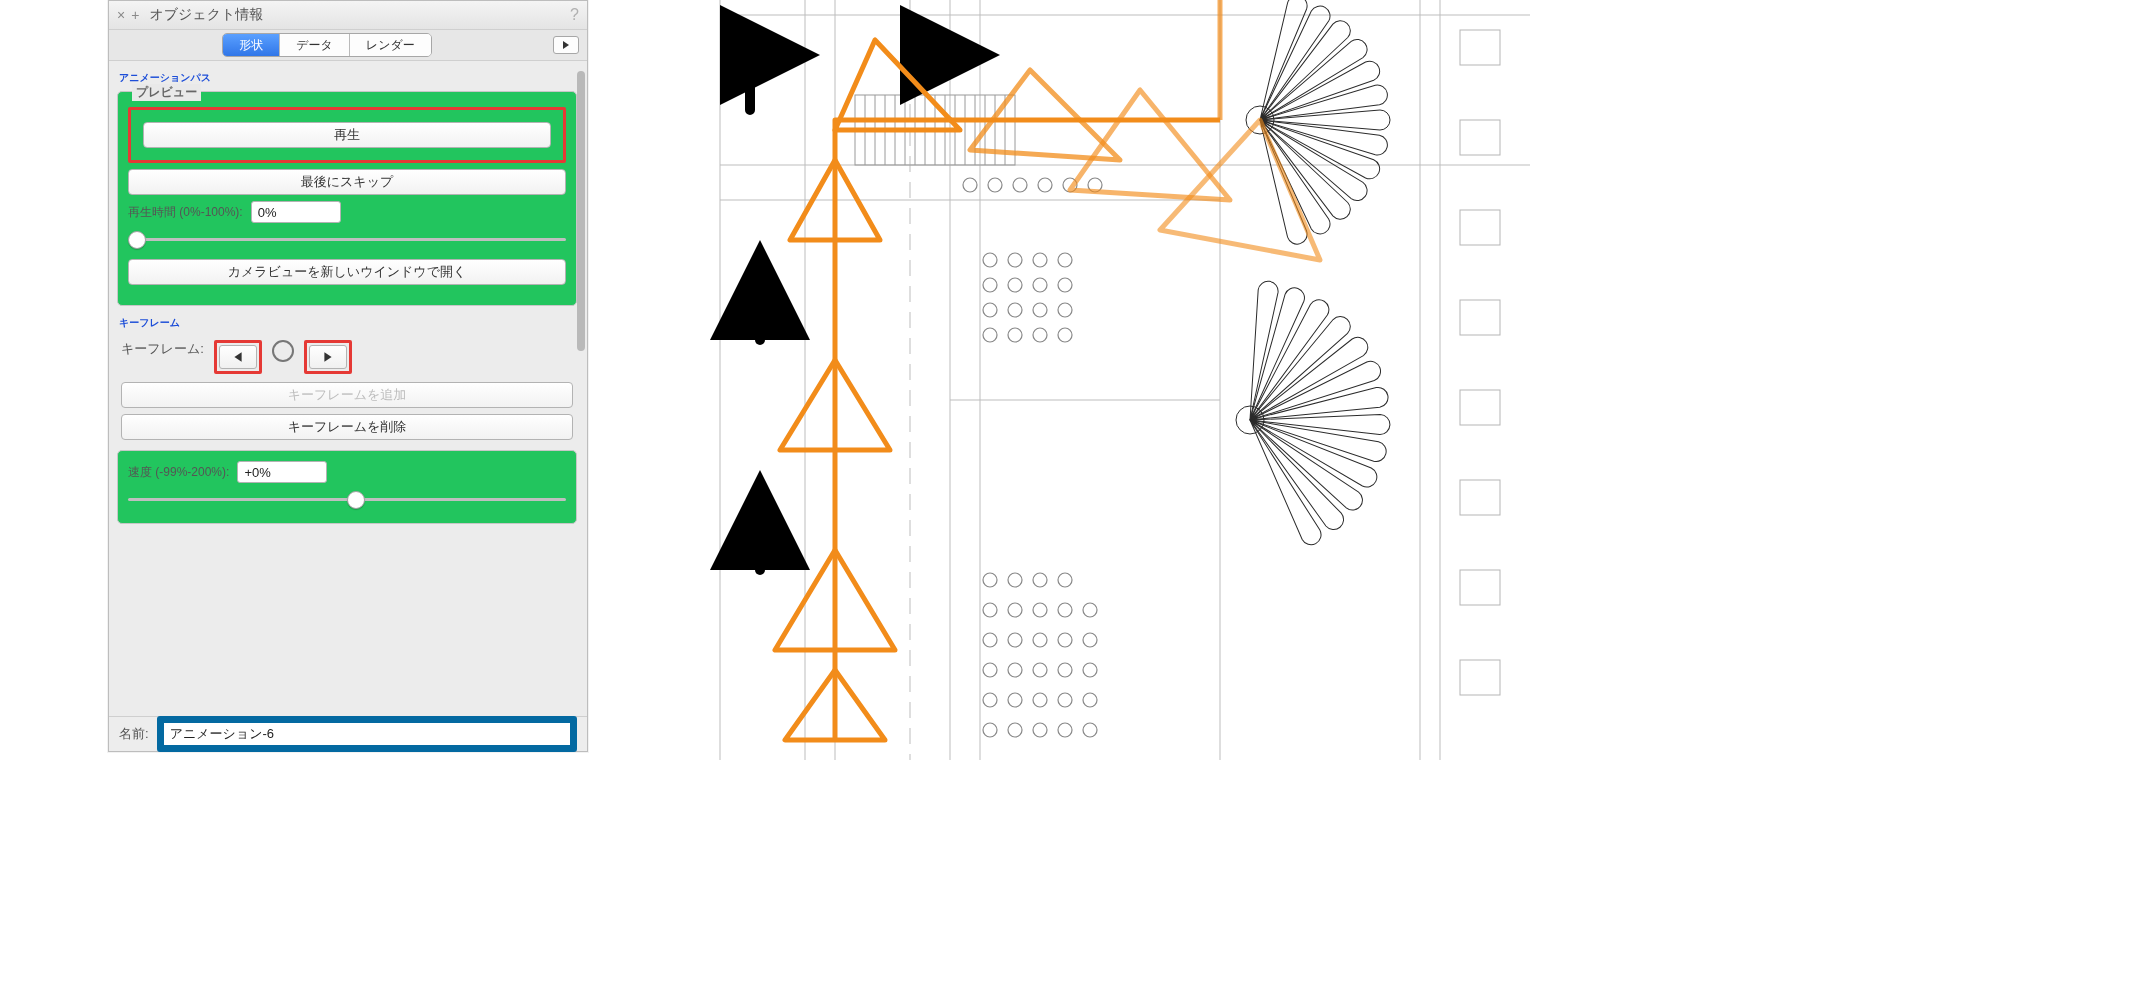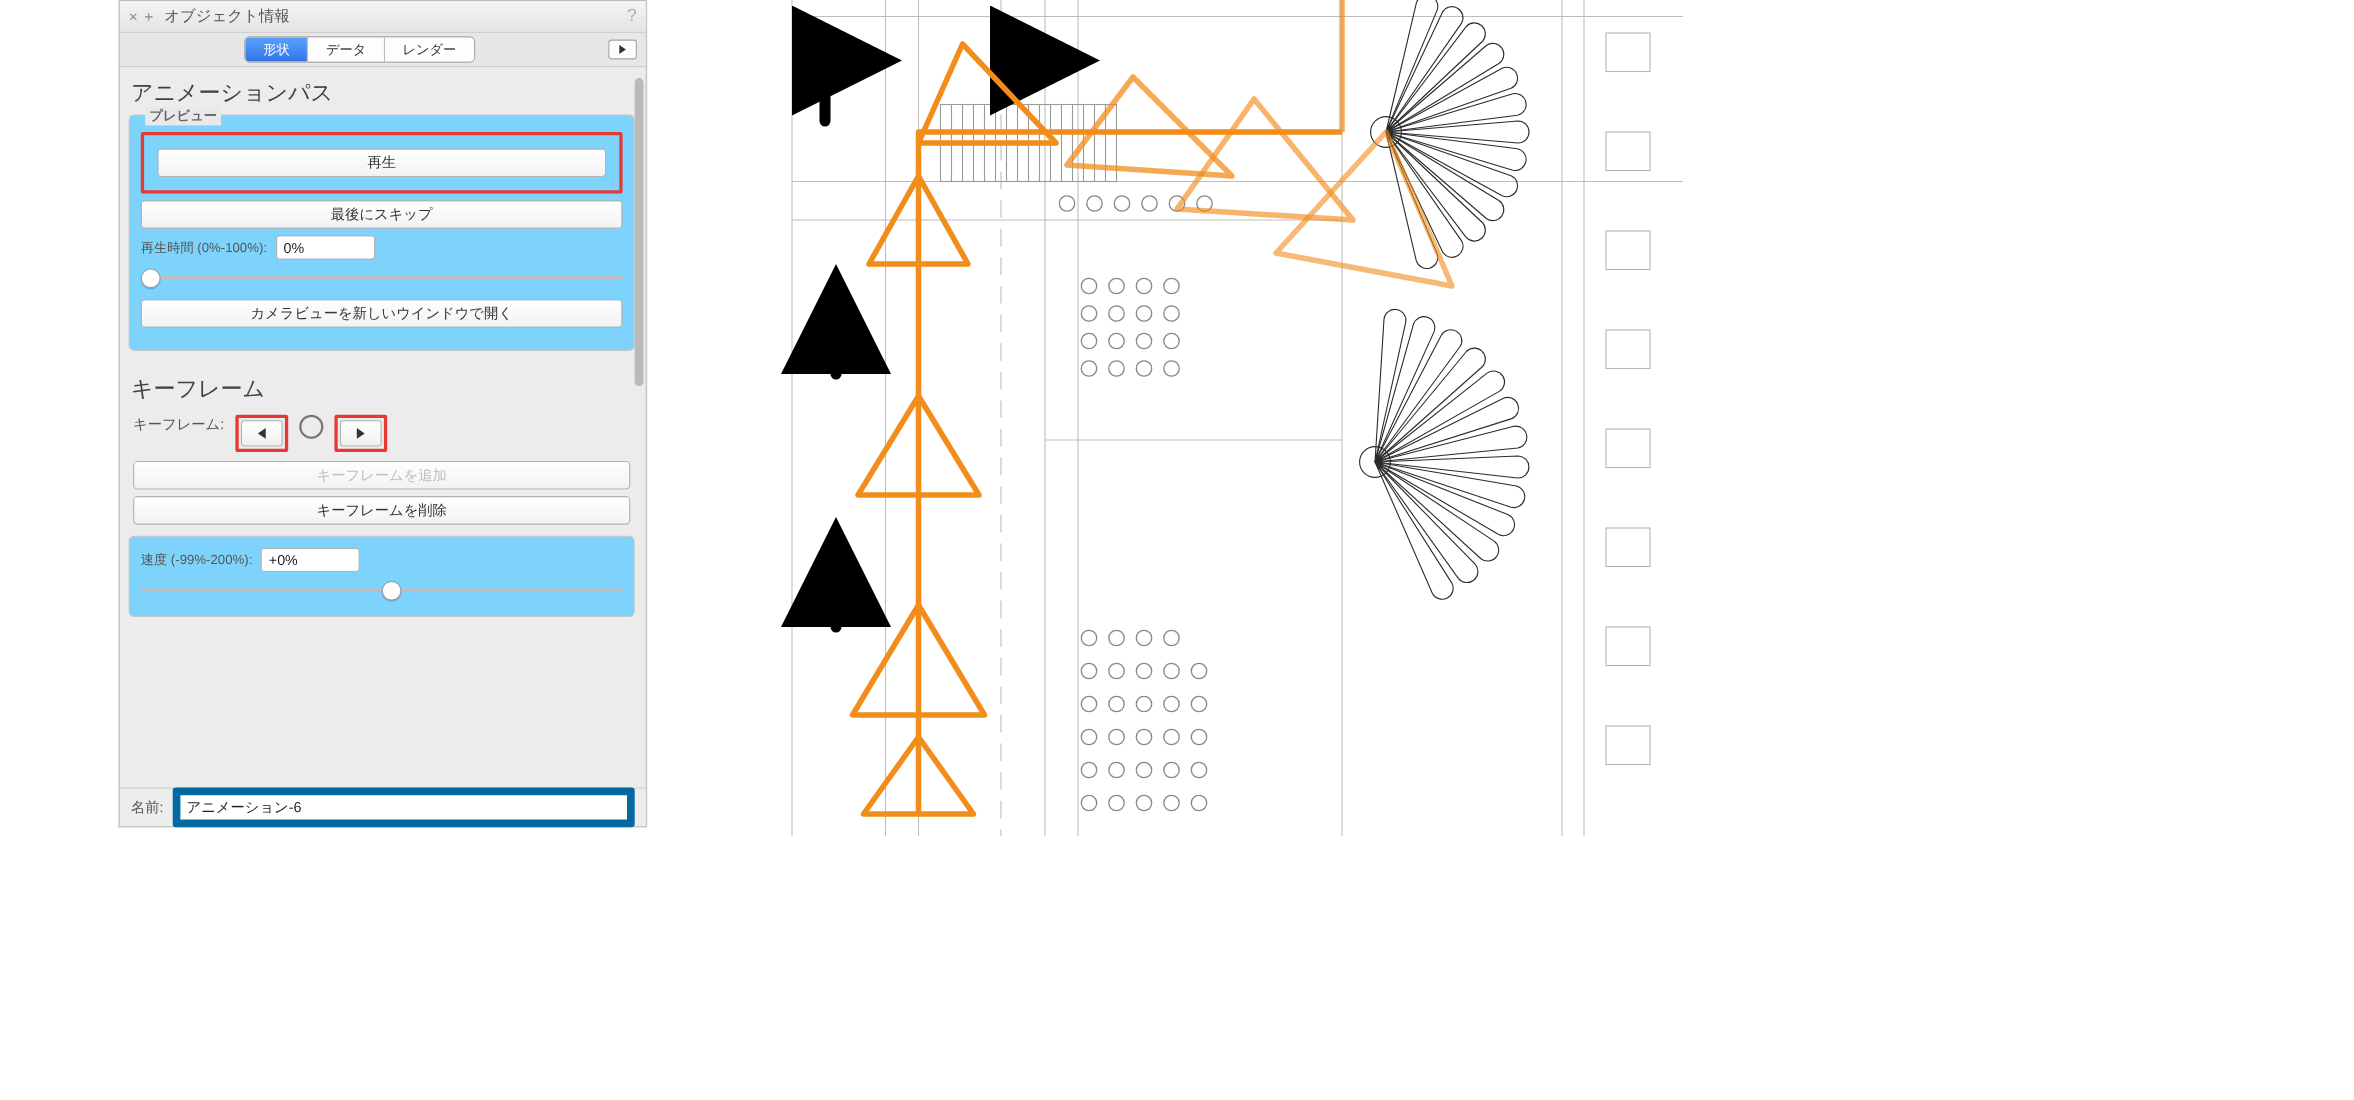--- a/index.html
+++ b/index.html
@@ -15,22 +15,22 @@
   .seg{display:flex;border:1px solid #a7a7a7;border-radius:5px;overflow:hidden;height:22px;}
   .seg .tab{padding:0 16px;line-height:22px;font-size:12px;background:#fdfdfd;color:#333;border-right:1px solid #bababa;}
   .seg .tab:last-child{border-right:none;}
   .seg .tab.active{background:#3b82f6;background:linear-gradient(#5aa0ff,#3076e8);color:#fff;}
   .disclose-btn{margin:0 8px;width:24px;height:16px;border:1px solid #a7a7a7;border-radius:3px;background:#fdfdfd;display:flex;align-items:center;justify-content:center;}
   .disclose-btn svg{width:10px;height:10px;fill:#333;}
   .scroll-area{position:relative;height:656px;overflow:hidden;}
   .scrollbar{position:absolute;right:2px;top:6px;bottom:6px;width:8px;}
   .scrollbar .thumb{position:absolute;left:0;right:0;top:4px;height:280px;background:#b9b9b9;border-radius:4px;}
   .content{padding:0 6px 0 4px;}
-  .section-title{font-weight:normal;font-size:20px;color:#404040;padding:10px 6px 6px;}
-  .box{border:1px solid #c7c7c7;border-radius:5px;background:#7dd3fc;margin:0 4px 21px;padding:10px 10px 14px;}
+  .section-title{font-weight:bold;font-size:10px;color:#1d4ed8;padding:10px 6px 6px;}
+  .box{border:1px solid #c7c7c7;border-radius:5px;background:#22c55e;margin:0 4px 10px;padding:10px 10px 14px;}
   .box .box-label{position:relative;top:-18px;left:4px;display:inline-block;background:#e9e9e9;padding:0 4px;font-weight:bold;font-size:12px;color:#666;}
   .box .box-label + *{margin-top:-12px;}
   .btn{display:block;width:100%;height:26px;line-height:24px;text-align:center;background:linear-gradient(#ffffff,#f2f2f2);border:1px solid #b3b3b3;border-radius:4px;font-size:13px;color:#333;margin-bottom:6px;box-sizing:border-box;}
   .btn.disabled{color:#bdbdbd;}
   .hl-red{border:3px solid #e53935;border-radius:2px;padding:12px;margin-bottom:6px;}
   .hl-red .btn{margin-bottom:0;}
   .row{display:flex;align-items:center;gap:8px;margin-top:6px;}
   .row .lbl{font-size:12px;color:#555;}
   .num-input{width:90px;height:22px;border:1px solid #b3b3b3;border-radius:3px;background:#fff;padding:0 6px;font-size:13px;box-sizing:border-box;display:flex;align-items:center;}
   .slider{position:relative;height:20px;margin-top:6px;}

